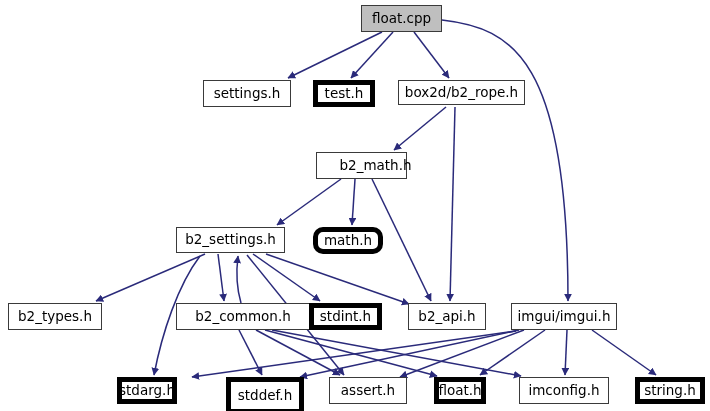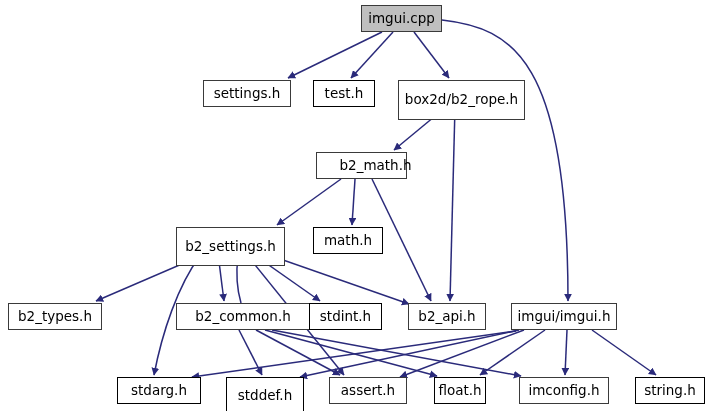--- a/index.html
+++ b/index.html
@@ -26,21 +26,21 @@
   .node {
     position: absolute;
     box-sizing: border-box;
     display: flex;
     align-items: center;
     justify-content: center;
     font-size: 13.5px;
     line-height: 1;
     color: #000000;
     background: #ffffff;
-    border: 1px solid #000000;
+    border: 5px solid #000000;
     white-space: nowrap;
     letter-spacing: 0px;
   }
   .node.solid {
     border: 1.6px solid #3a3a3a;
   }
   .node.root {
     border: 1.6px solid #3a3a3a;
     background: #bfbfbf;
   }
@@ -85,56 +85,56 @@
         <path d="M 519 330 L 300 377" fill="none" stroke="#2a2a7a" stroke-width="1.5" marker-end="url(#arrow)"></path>
         <path d="M 524 330 L 400 377" fill="none" stroke="#2a2a7a" stroke-width="1.5" marker-end="url(#arrow)"></path>
         <path d="M 545 330 L 480 375" fill="none" stroke="#2a2a7a" stroke-width="1.5" marker-end="url(#arrow)"></path>
         <path d="M 567 330 L 565 375" fill="none" stroke="#2a2a7a" stroke-width="1.5" marker-end="url(#arrow)"></path>
         <path d="M 592 330 L 656 375" fill="none" stroke="#2a2a7a" stroke-width="1.5" marker-end="url(#arrow)"></path>
       </g>
   </svg>
 
   <div id="node-layer">
       <div class="node root" style="left: 361px; top: 5px; width: 81px; height: 27px;">
-        <span class="node-label">imgui.cpp</span>
+        <span class="node-label">float.cpp</span>
       </div>
       <div class="node solid" style="left: 203px; top: 80px; width: 88px; height: 27px;">
         <span class="node-label">settings.h</span>
       </div>
       <div class="node " style="left: 313px; top: 80px; width: 62px; height: 27px;">
         <span class="node-label">test.h</span>
       </div>
-      <div class="node solid" style="left: 398px; top: 80px; width: 127px; height: 40px;">
+      <div class="node solid" style="left: 398px; top: 80px; width: 127px; height: 25px;">
         <span class="node-label">box2d/b2_rope.h</span>
       </div>
       <div class="node solid" style="left: 316px; top: 152px; width: 91px; height: 27px; padding-left: 28px;">
         <span class="node-label">b2_math.h</span>
       </div>
-      <div class="node solid" style="left: 176px; top: 227px; width: 109px; height: 39px; text-align: right;">
+      <div class="node solid" style="left: 176px; top: 227px; width: 109px; height: 26px; text-align: right;">
         <span class="node-label">b2_settings.h</span>
       </div>
-      <div class="node " style="left: 313px; top: 227px; width: 70px; height: 27px;">
+      <div class="node " style="left: 313px; top: 227px; width: 70px; height: 27px; border-radius: 10px;">
         <span class="node-label">math.h</span>
       </div>
       <div class="node solid" style="left: 8px; top: 303px; width: 94px; height: 27px;">
         <span class="node-label">b2_types.h</span>
       </div>
       <div class="node solid" style="left: 176px; top: 303px; width: 134px; height: 27px;">
         <span class="node-label">b2_common.h</span>
       </div>
       <div class="node " style="left: 309px; top: 303px; width: 73px; height: 27px;">
         <span class="node-label">stdint.h</span>
       </div>
       <div class="node solid" style="left: 408px; top: 303px; width: 78px; height: 27px;">
         <span class="node-label">b2_api.h</span>
       </div>
       <div class="node solid" style="left: 511px; top: 303px; width: 106px; height: 27px;">
         <span class="node-label">imgui/imgui.h</span>
       </div>
-      <div class="node " style="left: 117px; top: 377px; width: 84px; height: 27px;">
+      <div class="node " style="left: 117px; top: 377px; width: 60px; height: 27px;">
         <span class="node-label">stdarg.h</span>
       </div>
       <div class="node " style="left: 226px; top: 377px; width: 78px; height: 37px;">
         <span class="node-label">stddef.h</span>
       </div>
       <div class="node solid" style="left: 329px; top: 377px; width: 78px; height: 27px;">
         <span class="node-label">assert.h</span>
       </div>
       <div class="node " style="left: 434px; top: 377px; width: 52px; height: 27px;">
         <span class="node-label">float.h</span>

